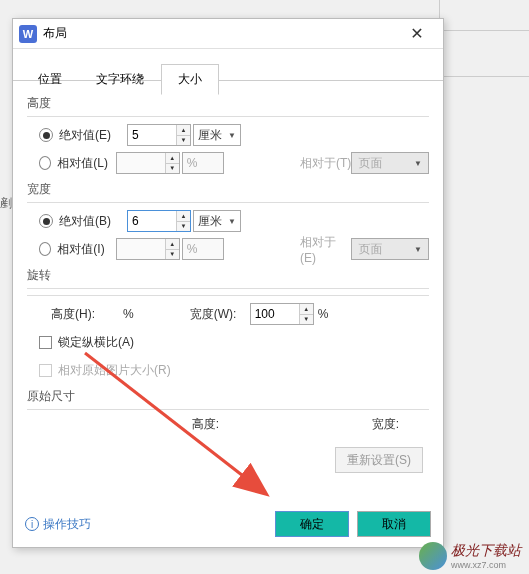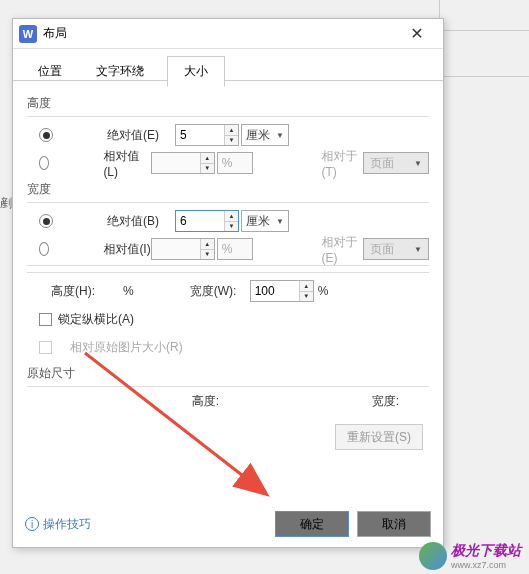--- a/index.html
+++ b/index.html
@@ -6,79 +6,79 @@
 body { background: #f0f0f0; width: 529px; height: 574px; position: relative; overflow: hidden; }
 
 .dialog { position: absolute; left: 12px; top: 18px; width: 432px; height: 530px; background: #fff; border: 1px solid #bbb; box-shadow: 2px 2px 8px rgba(0,0,0,0.2); }
 
 .titlebar { height: 30px; background: #fff; display: flex; align-items: center; padding: 0 6px; border-bottom: 1px solid #e0e0e0; }
 .app-icon { width: 18px; height: 18px; background: #4a6fd6; border-radius: 3px; display: flex; align-items: center; justify-content: center; color: #fff; font-size: 11px; font-weight: bold; margin-right: 6px; }
 .title { font-size: 12px; flex: 1; }
 .close-btn { width: 40px; height: 28px; display: flex; align-items: center; justify-content: center; cursor: pointer; font-size: 16px; color: #333; }
 
 .tabs { display: flex; border-bottom: 1px solid #ccc; padding-left: 8px; height: 32px; }
-.tab { padding: 6px 16px; font-size: 12px; border: 1px solid transparent; cursor: pointer; position: relative; top: 7px; }
-.tab.active { border: 1px solid #ccc; border-bottom: 1px solid #fff; background: #fff; margin-left: 6px; }
+.tab { padding: 6px 16px; font-size: 12px; border: 1px solid transparent; cursor: pointer; position: relative; top: 15px; }
+.tab.active { border: 1px solid #ccc; border-bottom: 1px solid #fff; background: #fff; }
 
 .content { padding: 8px 14px; font-size: 12px; color: #333; }
 
 .section-label { margin: 6px 0 4px 0; font-size: 12px; color: #555; }
 .section-line { height: 1px; background: #ddd; margin-bottom: 6px; }
 
 .row { display: flex; align-items: center; margin: 4px 0 4px 12px; height: 24px; }
 .radio { width: 14px; height: 14px; border: 1px solid #888; border-radius: 50%; margin-right: 6px; display: inline-flex; align-items: center; justify-content: center; }
 .radio.checked::after { content: ""; width: 7px; height: 7px; background: #333; border-radius: 50%; }
-.radio-label { width: 68px; margin-left: 48px; }
+.radio-label { width: 68px; }
 .field-label { width: 68px; margin-left: 12px; }
 
 .spinbox { display: inline-flex; border: 1px solid #aaa; height: 22px; width: 64px; }
 .spinbox.focused { border: 1px solid #4a90d9; }
 .spinbox input { border: none; width: 48px; padding: 0 4px; font-size: 12px; outline: none; }
 .spin-btns { width: 14px; display: flex; flex-direction: column; border-left: 1px solid #ccc; }
 .spin-up, .spin-down { flex: 1; display: flex; align-items: center; justify-content: center; font-size: 6px; background: #f5f5f5; cursor: pointer; }
 .spin-up { border-bottom: 1px solid #ccc; }
 
 .unit-combo { display: inline-flex; align-items: center; border: 1px solid #aaa; height: 22px; padding: 0 4px; margin-left: 2px; width: 48px; justify-content: space-between; }
 .unit-combo.disabled { color: #aaa; background: #f9f9f9; }
 .dd-arrow { font-size: 8px; color: #555; }
 
 .rel-label { width: 60px; }
 .rel-label.disabled { color: #aaa; margin-left: 36px; }
 .combo { display: inline-flex; align-items: center; border: 1px solid #aaa; height: 22px; width: 88px; padding: 0 6px; justify-content: space-between; background: #e8e8e8; }
 .combo.disabled { color: #aaa; }
 
 .checkbox { width: 13px; height: 13px; border: 1px solid #888; margin-right: 6px; display: inline-block; }
 .checkbox.disabled { border-color: #ccc; }
-.ck-label.disabled { color: #aaa; margin-left: 12px; }
+.ck-label.disabled { color: #aaa; }
 
 .gap { width: 46px; }
 
 .orig-row { display: flex; margin: 6px 0 4px 12px; font-size: 12px; }
 .orig-row .col { width: 180px; text-align: right; }
 
 .reset-btn { float: right; margin: 10px 6px 0 0; width: 88px; height: 26px; border: 1px solid #ccc; background: #f3f3f3; color: #999; font-size: 12px; display:flex; align-items:center; justify-content:center; }
 
 .footer { position: absolute; bottom: 10px; left: 12px; right: 12px; display: flex; align-items: center; }
 .tips { color: #3b78c4; font-size: 12px; display: flex; align-items: center; cursor: pointer; }
 .tips-icon { width: 14px; height: 14px; border: 1.5px solid #3b78c4; border-radius: 50%; margin-right: 4px; display: flex; align-items: center; justify-content: center; font-size: 10px; }
 .spacer { flex: 1; }
-.dlg-btn { width: 74px; height: 26px; border: 1px solid #aaa; background: #737373; font-size: 12px; margin-left: 8px; display: flex; align-items: center; justify-content: center; cursor: pointer; }
+.dlg-btn { width: 74px; height: 26px; border: 1px solid #aaa; background: #14b8a6; font-size: 12px; margin-left: 8px; display: flex; align-items: center; justify-content: center; cursor: pointer; }
 .dlg-btn.primary { border: 1px solid #5b8fd6; }
 
 .arrow-svg { position: absolute; left: 80px; top: 348px; pointer-events: none; }
 
 .bg-lines { position: absolute; right: 0; top: 0; width: 90px; height: 120px; border-left: 1px solid #ccc; }
 .bg-lines::before { content:""; position:absolute; top:30px; left:-20px; right:0; height:1px; background:#ccc;}
 .bg-lines::after { content:""; position:absolute; top:76px; left:-20px; right:0; height:1px; background:#ccc;}
 
 .trim-label { position: absolute; left: 0px; top: 195px; font-size: 12px; color: #555; }
 
 .watermark { position: absolute; right: 8px; bottom: 4px; display: flex; align-items: center; }
 .wm-icon { width: 28px; height: 28px; border-radius: 50%; background: linear-gradient(135deg,#6ab04c,#4a90d9); margin-right: 4px; }
-.wm-text { font-size: 14px; color: #a21caf; font-style: italic; font-weight: bold; }
+.wm-text { font-size: 14px; color: #7f1d1d; font-style: italic; font-weight: normal; }
 .wm-sub { font-size: 9px; color: #888; display:block; }
 
 .page-num { position: absolute; left: 240px; bottom: 30px; font-size: 10px; color: #999; }
 </style>
 </head>
 <body>
 
 <div class="bg-lines"></div>
 <span class="trim-label">剷</span>
 <span class="page-num">2</span>
@@ -170,20 +170,21 @@
           <span>%</span>
         </span>
       <span class="gap"></span>
       <span class="rel-label disabled">相对于(E)</span>
       <span class="combo disabled">
         <span>页面</span>
         <span class="dd-arrow">▼</span>
       </span>
     </div>
 
+    <div class="section-label">旋转</div>
     <div class="section-line"></div>
 
     <div class="section-line"></div>
     <div class="row">
       <span class="field-label">高度(H):</span>
       <span style="margin-left:4px">%</span>
       <span style="width:56px"></span>
       <span class="rel-label">宽度(W):</span>
       <span class="spinbox">
         <input value="100" style="">

